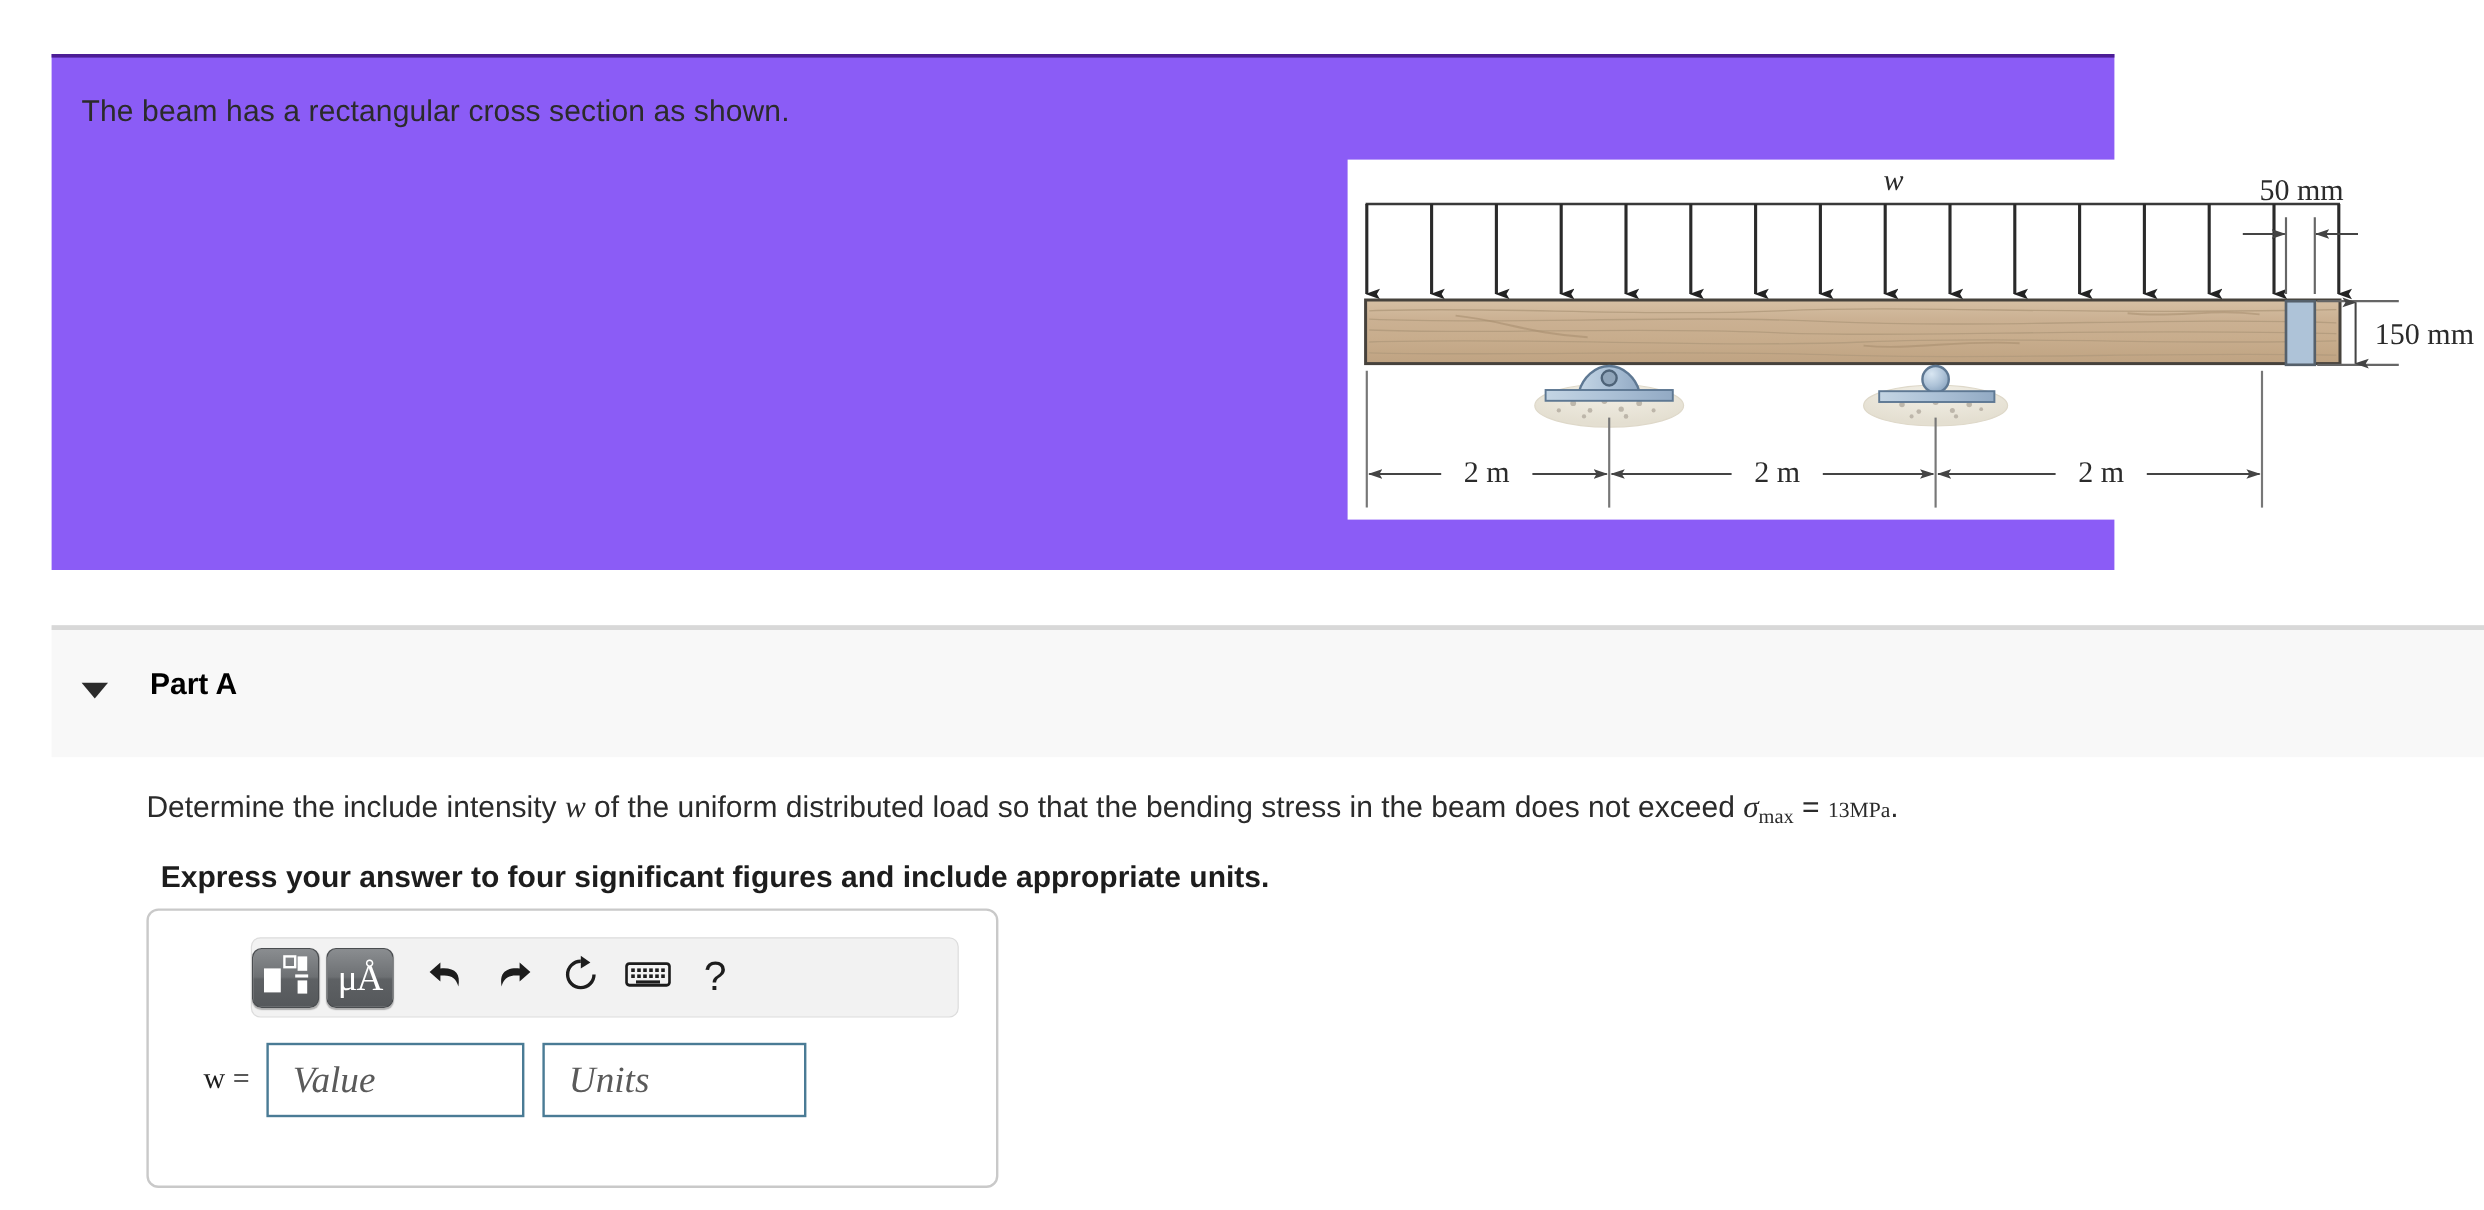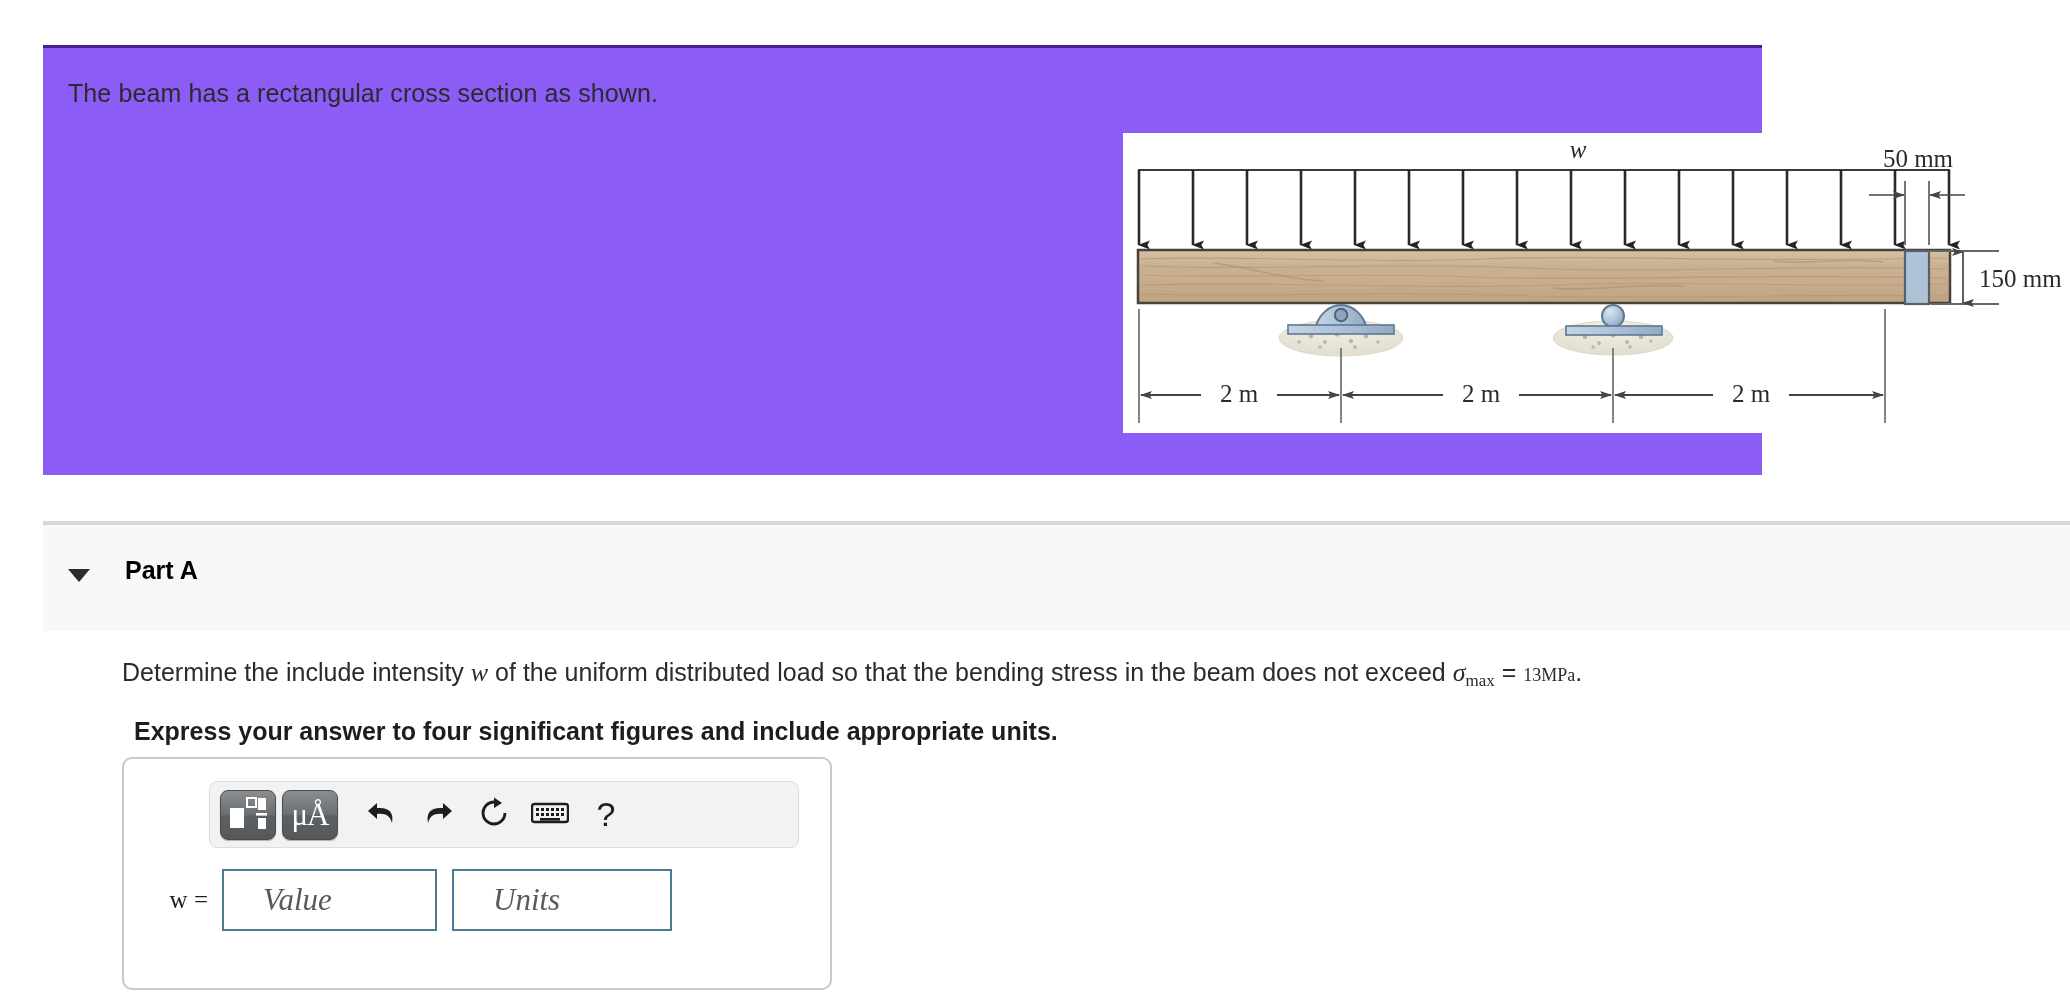--- a/index.html
+++ b/index.html
@@ -129,21 +129,20 @@
     left: 85px;
     top: 22px;
     width: 590px;
     height: 67px;
     background: #f2f2f2;
     border: 1px solid #dcdcdc;
     border-radius: 8px;
     box-sizing: border-box;
     display: flex;
     align-items: center;
-    padding-left: 10px;
   }
   .tb-btn {
     width: 56px;
     height: 50px;
     margin-right: 6px;
     border-radius: 8px;
     background: linear-gradient(180deg, #8a8d90 0%, #6d7073 48%, #5e6164 52%, #55585b 100%);
     border: 1px solid #4a4d50;
     box-shadow: 0 1px 1px rgba(0,0,0,.28);
     display: flex;
@@ -188,21 +187,21 @@
     box-sizing: border-box;
     white-space: nowrap;
   }
   .ans-field {
     height: 62px;
     border: 2px solid #4a7b95;
     background: #ffffff;
     box-sizing: border-box;
     display: flex;
     align-items: center;
-    padding-left: 39px;
+    padding-left: 20px;
     font-family: "Liberation Serif", serif;
     font-style: italic;
     font-size: 31px;
     color: #5a5a5a;
     cursor: text;
   }
   #value-field { width: 215px; }
   #units-field { width: 220px; margin-left: 15px; }
 </style>
 </head>

